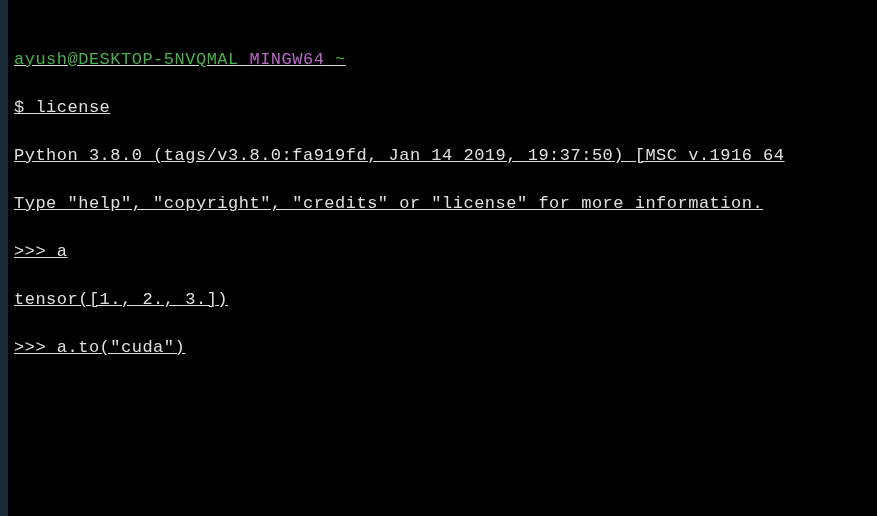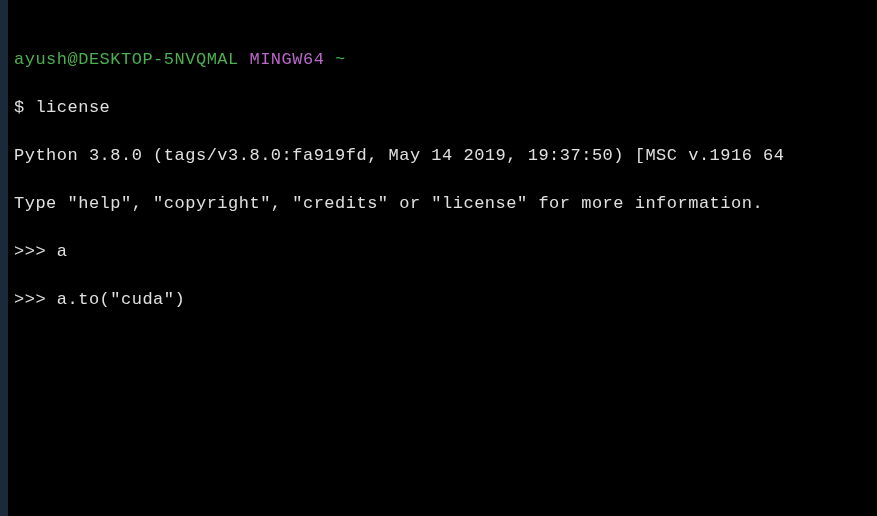--- a/index.html
+++ b/index.html
@@ -38,30 +38,32 @@
       color: #4caf50;
     }
     .prompt-env {
       color: #ba68c8;
     }
     .prompt-tilde {
       color: #4caf50;
     }
     .line {
       white-space: pre;
+      text-decoration: underline;
     }
   </style>
 </head>
 <body>
 
 <div class="left-strip"></div>
 
 <div class="terminal">
 <div class="line"><span class="prompt-user">ayush@DESKTOP-5NVQMAL</span> <span class="prompt-env">MINGW64</span> <span class="prompt-tilde">~</span></div>
 <div class="line">$ license</div>
-<div class="line">Python 3.8.0 (tags/v3.8.0:fa919fd, May 14 2019, 19:37:50) [MSC v.1916 64</div>
+<div class="line">Python 3.8.0 (tags/v3.8.0:fa919fd, Jan 14 2019, 19:37:50) [MSC v.1916 64</div>
 <div class="line">Type "help", "copyright", "credits" or "license" for more information.</div>
 <div class="line">&gt;&gt;&gt; a</div>
+<div class="line">tensor([1., 2., 3.])</div>
 <div class="line">&gt;&gt;&gt; a.to("cuda")</div>
 
 
 
 </div>
 
 </body></html>

